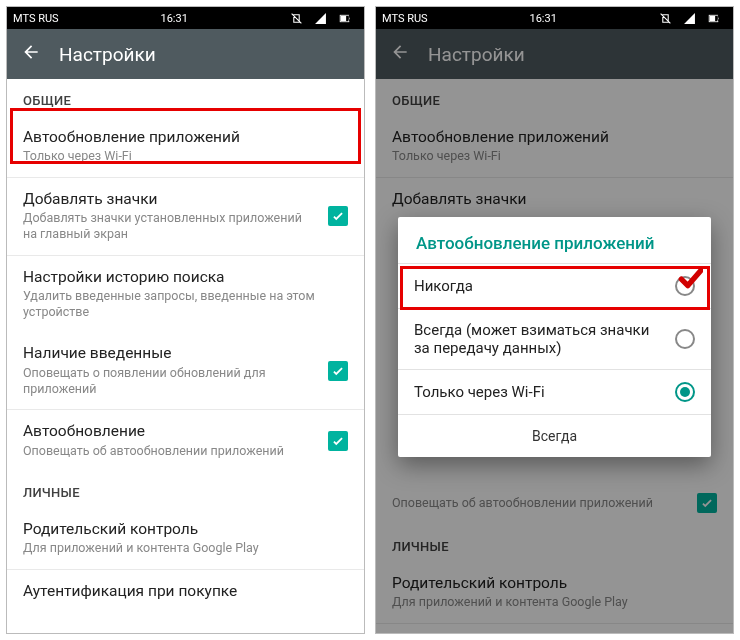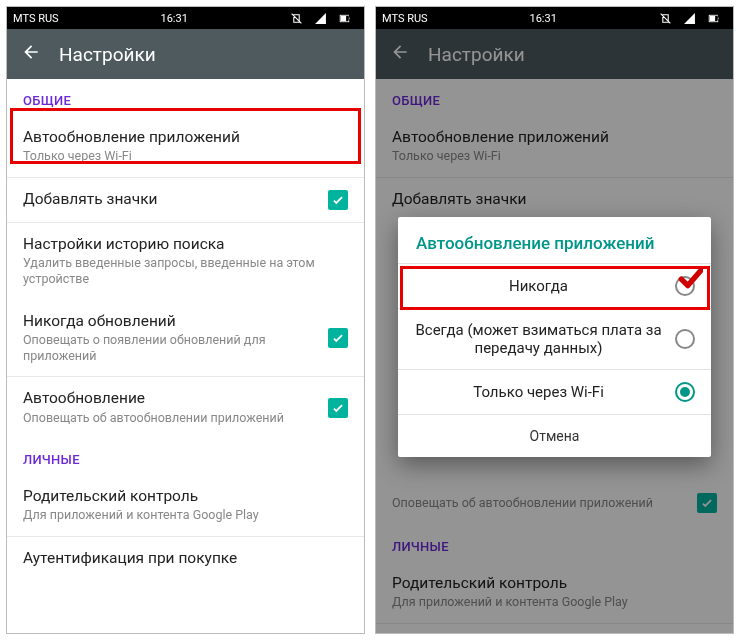--- a/index.html
+++ b/index.html
@@ -38,21 +38,21 @@
     color: #fff;
     height: 50px;
     display: flex;
     align-items: center;
     padding: 0 14px;
     gap: 18px;
   }
   .appbar .title { font-size: 19px; font-weight: 400; text-align: right; }
   .content { background: #fff; }
   .section-header {
-    color: #6d28d9;
+    color: #404040;
     font-size: 13px;
     font-weight: 500;
     padding: 14px 16px 8px;
     letter-spacing: 0.3px;
   }
   .item {
     padding: 12px 16px;
     display: flex;
     align-items: center;
     gap: 14px;
@@ -95,21 +95,20 @@
     font-size: 17px;
     padding: 16px 18px 10px;
     font-weight: 500;
   }
   .dialog-divider { height: 1px; background: #e2e2e2; }
   .radio-row {
     display: flex;
     align-items: center;
     padding: 12px 16px;
     gap: 12px;
-    text-align: center;
   }
   .radio-row .label { flex: 1; font-size: 15px; color: #222; line-height: 1.2; }
   .radio {
     width: 20px; height: 20px;
     border: 2px solid #888;
     border-radius: 50%;
     flex-shrink: 0;
     position: relative;
   }
   .radio.selected { border-color: #009688; }
@@ -168,40 +167,41 @@
       <div class="text">
         <div class="primary">Автообновление приложений</div>
         <div class="secondary">Только через Wi-Fi</div>
       </div>
     </div>
     <div class="divider"></div>
 
     <div class="item">
       <div class="text">
         <div class="primary">Добавлять значки</div>
+        <div class="secondary">Добавлять значки установленных приложений на главный экран</div>
       </div>
       <div class="checkbox">
           <svg viewBox="0 0 24 24">
             <path d="M5 13l4 4 10-10"></path>
           </svg>
         </div>
     </div>
     <div class="divider"></div>
 
     <div class="item">
       <div class="text">
         <div class="primary">Настройки историю поиска</div>
         <div class="secondary">Удалить введенные запросы, введенные на этом устройстве</div>
       </div>
     </div>
 
 
     <div class="item">
       <div class="text">
-        <div class="primary">Никогда обновлений</div>
+        <div class="primary">Наличие введенные</div>
         <div class="secondary">Оповещать о появлении обновлений для приложений</div>
       </div>
       <div class="checkbox">
           <svg viewBox="0 0 24 24">
             <path d="M5 13l4 4 10-10"></path>
           </svg>
         </div>
     </div>
     <div class="divider"></div>
 
@@ -310,32 +310,32 @@
     <div class="dialog-title">Автообновление приложений</div>
     <div class="dialog-divider"></div>
 
     <div class="radio-row" style="position:relative;">
       <span class="label">Никогда</span>
       <span class="radio"></span>
     </div>
     <div class="dialog-divider"></div>
 
     <div class="radio-row">
-      <span class="label">Всегда (может взиматься плата за передачу данных)</span>
+      <span class="label">Всегда (может взиматься значки за передачу данных)</span>
       <span class="radio"></span>
     </div>
     <div class="dialog-divider"></div>
 
     <div class="radio-row">
       <span class="label">Только через Wi-Fi</span>
       <span class="radio selected"></span>
     </div>
     <div class="dialog-divider"></div>
 
-    <div class="dialog-cancel">Отмена</div>
+    <div class="dialog-cancel">Всегда</div>
   </div>
 
   <div class="highlight-red" style="top:259px;left:24px;width:310px;height:44px;">
     <span class="red-check">
       <svg viewBox="0 0 24 24">
           <path d="M4 13 L10 19 L22 5" stroke="#d10000" stroke-width="5" fill="none" stroke-linecap="round" stroke-linejoin="round"></path>
         </svg>
     </span>
   </div>
 </div>

